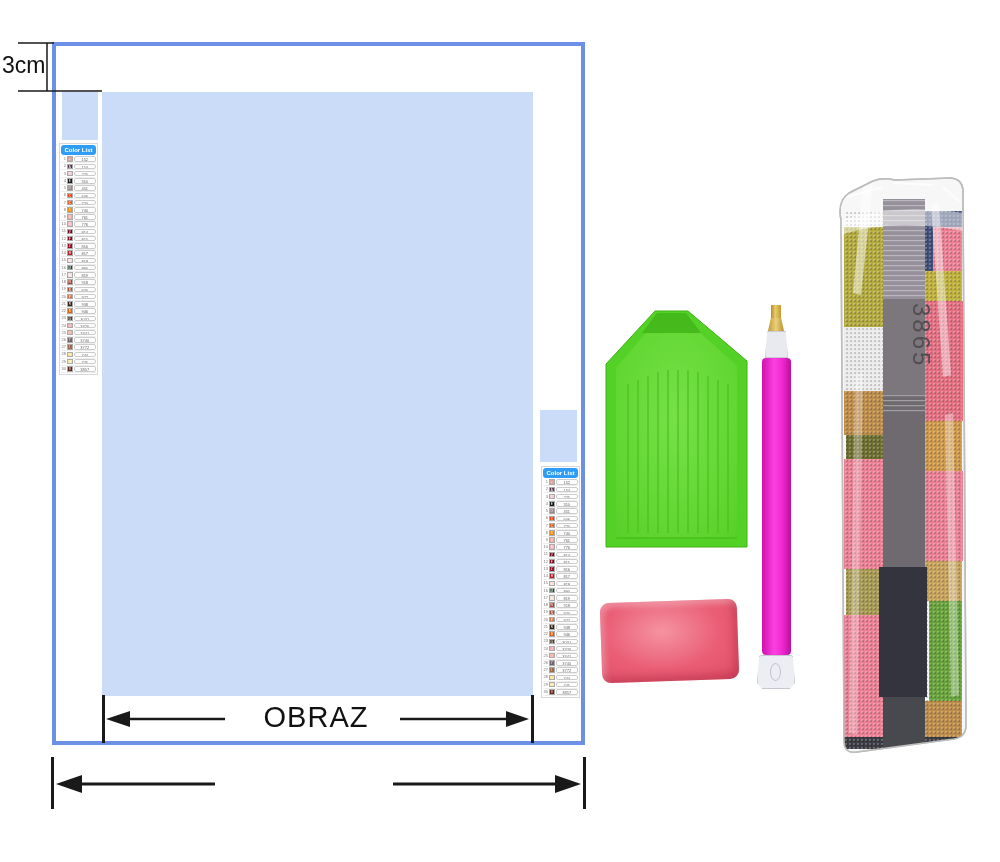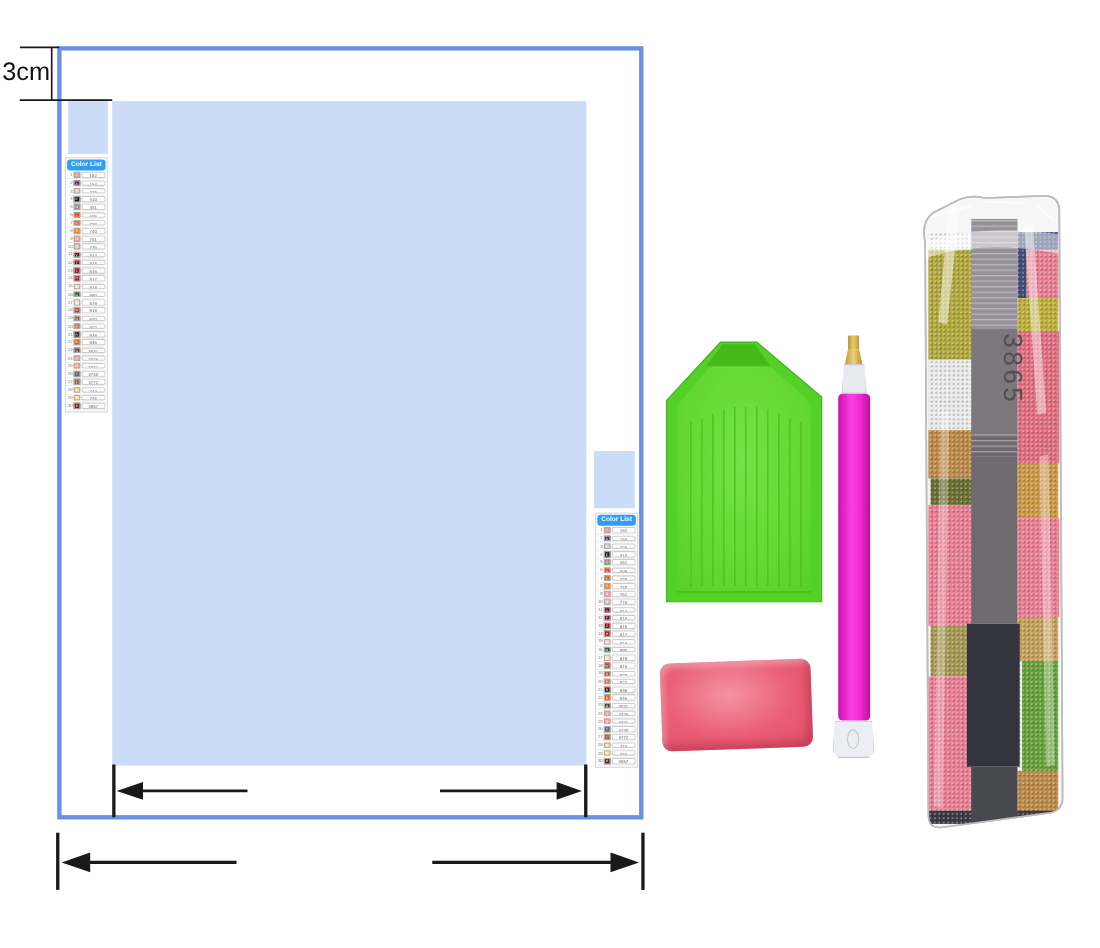--- a/index.html
+++ b/index.html
@@ -409,20 +409,21 @@
     <g>
       <rect x="51" y="757" width="3" height="52"></rect>
       <rect x="583" y="757" width="3" height="52"></rect>
       <line x1="80" y1="784" x2="215" y2="784" stroke-width="3"></line>
       <polygon points="56,784 82,775 82,793"></polygon>
       <line x1="393" y1="784" x2="557" y2="784" stroke-width="3"></line>
       <polygon points="581,784 555,775 555,793"></polygon>
     </g>
   </svg>
   <div class="abs margin-label">3cm</div>
+  <div class="abs obraz-label">OBRAZ</div>
 
   <svg class="abs" id="tray-svg" viewBox="0 0 146 246">
     <defs>
       <radialGradient id="trayg" cx="50%" cy="45%" r="75%">
         <stop offset="0%" stop-color="#76e148"></stop>
         <stop offset="65%" stop-color="#63d733"></stop>
         <stop offset="100%" stop-color="#57cf29"></stop>
       </radialGradient>
     </defs>
     <polygon points="2,58 51,5 84,5 143,55 143,241 2,241" style="fill:var(--tray-green)" stroke="#3eb317" stroke-width="1"></polygon>

